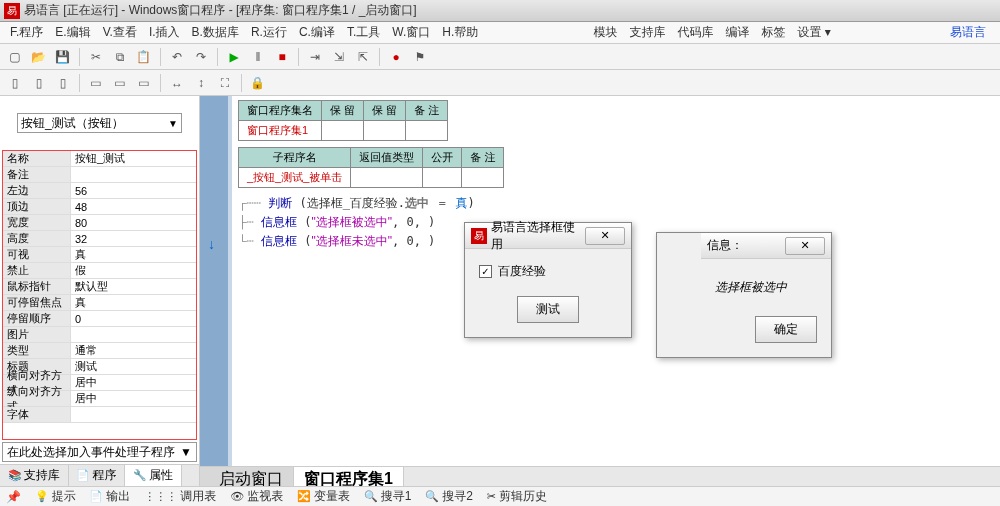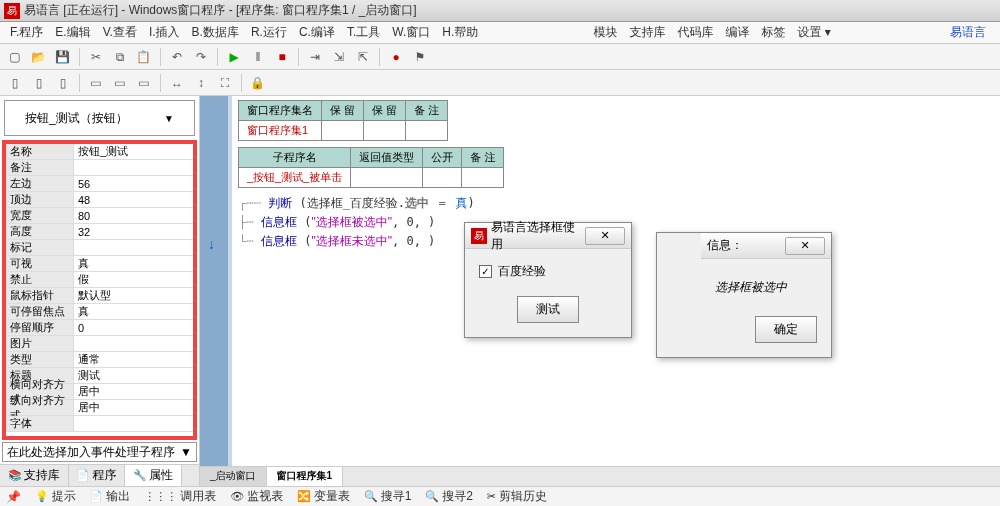--- a/index.html
+++ b/index.html
@@ -16,23 +16,23 @@
 
 .toolbar { height: 26px; background: #f4f4f4; display: flex; align-items: center; padding: 0 4px; border-bottom: 1px solid #ccc; gap: 2px; }
 .tbtn { width: 22px; height: 22px; border: 1px solid transparent; display: inline-flex; align-items: center; justify-content: center; color: #555; cursor: default; }
 .tsep { width: 1px; height: 18px; background: #ccc; margin: 0 3px; }
 
 .toolbar2 { height: 26px; background: #f4f4f4; display: flex; align-items: center; padding: 0 4px; border-bottom: 1px solid #ccc; gap: 2px; }
 
 .main { display: flex; height: 390px; }
 
 .left-panel { width: 200px; background: #fff; border-right: 1px solid #ccc; display: flex; flex-direction: column; }
-.prop-combo { height: 36px; border: 1px solid #999; margin: 4px; padding: 0 20px; display: flex; align-items: center; justify-content: space-between; background: #fff; }
+.prop-combo { height: 20px; border: 1px solid #999; margin: 17px; padding: 0 3px; display: flex; align-items: center; justify-content: space-between; background: #fff; }
 .prop-combo .arrow { font-size: 10px; }
-.prop-grid { flex: 1; overflow: auto; border: 4px solid #ef4444; margin: 0 2px; }
+.prop-grid { flex: 1; overflow: auto; border: 1px solid #ef4444; margin: 0 2px; }
 .prop-row { display: flex; height: 16px; border-bottom: 1px solid #ddd; }
 .prop-row.sel { background: #b8d8f0; }
 .prop-name { width: 68px; padding: 0 4px; border-right: 1px solid #ddd; background: #e8e8e8; font-size: 11px; display: flex; align-items: center; }
 .prop-val { flex: 1; padding: 0 4px; font-size: 11px; display: flex; align-items: center; background: #fff; }
 .prop-hint { height: 20px; border: 1px solid #999; margin: 2px; padding: 0 4px; display: flex; align-items: center; justify-content: space-between; background: #fff; font-size: 11px; }
 .left-tabs { height: 22px; display: flex; border-top: 1px solid #ccc; background: #e8e8e8; }
 .ltab { padding: 2px 8px; border-right: 1px solid #ccc; font-size: 11px; display: flex; align-items: center; gap: 2px; }
 .ltab.active { background: #fff; }
 
 .code-area { flex: 1; background: #fff; position: relative; overflow: hidden; }
@@ -48,21 +48,21 @@
 .code-line { font-size: 12px; padding: 1px 0; color: #333; font-family: SimSun, monospace; }
 .code-line .tree { color: #888; }
 .code-line .kw { color: #00a; }
 .code-line .str { color: #a0a; }
 .code-line .sel { color: #737373; font-weight: bold; }
 .code-line .eq { color: #06c; }
 
 .down-arrow { position: absolute; left: 8px; top: 140px; color: #06c; font-size: 14px; }
 
 .bottom-tabs { position: absolute; left: 0; bottom: 0; right: 0; height: 20px; background: #e8e8e8; display: flex; border-top: 1px solid #ccc; }
-.btab { padding: 2px 10px; border-right: 1px solid #ccc; font-size: 10px; background: #d8d8d8; }
+.btab { padding: 2px 10px; border-right: 1px solid #ccc; font-size: 16px; background: #d8d8d8; }
 .btab.active { background: #fff; font-weight: bold; }
 
 .statusbar { height: 20px; background: #f4f4f4; border-top: 1px solid #ccc; display: flex; align-items: center; padding: 0 6px; gap: 14px; }
 .sitem { font-size: 11px; color: #333; display: flex; align-items: center; gap: 3px; }
 
 
 .dialog { position: absolute; background: #f0f0f0; border: 1px solid #888; box-shadow: 2px 2px 6px rgba(0,0,0,0.3); }
 .dialog-title { height: 26px; background: linear-gradient(#fff, #e0e0e0); display: flex; align-items: center; padding: 0 6px; border-bottom: 1px solid #ccc; }
 .dialog-title .dicon { width: 16px; height: 16px; background: #c00; display: inline-flex; align-items: center; justify-content: center; color: #fff; font-size: 10px; margin-right: 4px; }
 .dialog-title .dtxt { flex: 1; font-size: 12px; }
@@ -168,24 +168,20 @@
         </div>
         <div class="prop-row">
           <div class="prop-name">宽度</div>
           <div class="prop-val">80</div>
         </div>
         <div class="prop-row">
           <div class="prop-name">高度</div>
           <div class="prop-val">32</div>
         </div>
         <div class="prop-row">
-          <div class="prop-name">标记</div>
-          <div class="prop-val"></div>
-        </div>
-        <div class="prop-row">
           <div class="prop-name">可视</div>
           <div class="prop-val">真</div>
         </div>
         <div class="prop-row">
           <div class="prop-name">禁止</div>
           <div class="prop-val">假</div>
         </div>
         <div class="prop-row">
           <div class="prop-name">鼠标指针</div>
           <div class="prop-val">默认型</div>

